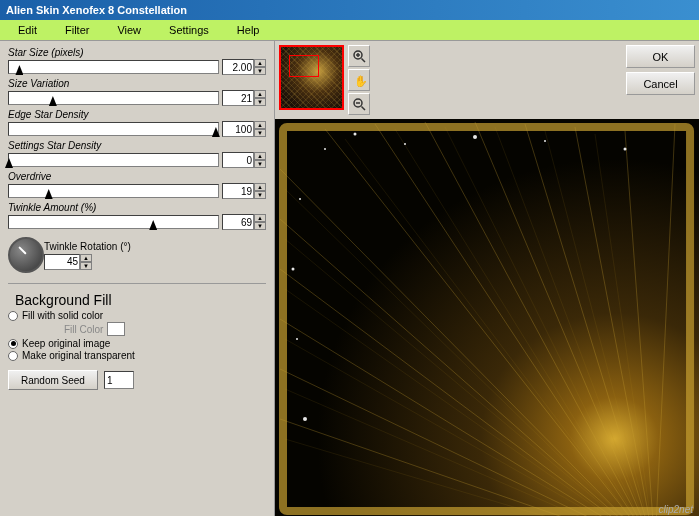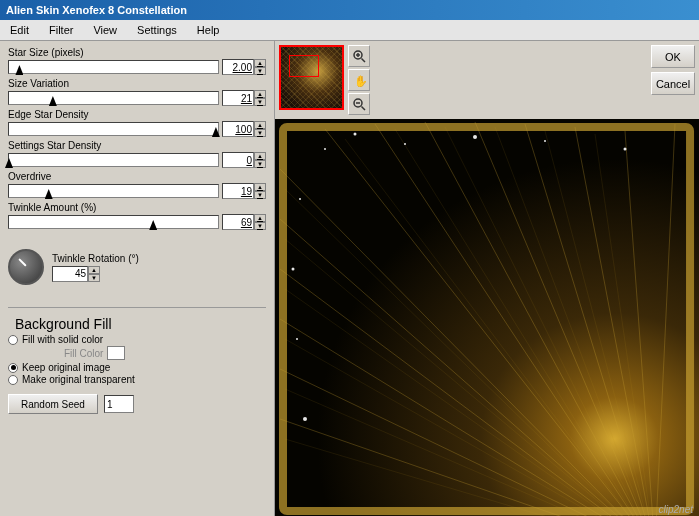--- a/index.html
+++ b/index.html
@@ -16,24 +16,24 @@
       background: linear-gradient(to right, #1a5fa8, #3a8fd0);
       color: white;
       padding: 3px 6px;
       font-size: 11px;
       font-weight: bold;
       display: flex;
       align-items: center;
       height: 20px;
     }
     .menu-bar {
-      background: #e5e5e5;
-      display: flex;
-      gap: 8px;
-      padding: 2px 4px;
+      background: #bef264;
+      display: flex;
+      gap: 16px;
+      padding: 2px 12px;
       border-bottom: 1px solid #999;
     }
     .menu-item {
       padding: 2px 6px;
       cursor: pointer;
       font-size: 11px;
     }
     .main-content {
       display: flex;
       height: calc(516px - 38px);
@@ -106,21 +106,21 @@
       cursor: pointer;
       font-size: 12px;
     }
     .ok-cancel {
       display: flex;
       flex-direction: column;
       gap: 4px;
       margin-left: auto;
     }
     .win-btn {
-      width: 44px;
+      width: 69px;
       height: 23px;
       background: linear-gradient(to bottom, #f0f0f0, #d4d0c8);
       border: 1px solid #999;
       border-top-color: #fff;
       border-left-color: #fff;
       cursor: pointer;
       font-size: 11px;
     }
     .preview-main {
       flex: 1;
@@ -147,26 +147,26 @@
     
     .slider-row {
       display: flex;
       flex-direction: column;
       margin-bottom: 1px;
     }
     .slider-label {
       font-size: 10px;
       color: #000;
       margin-bottom: 1px;
+      font-style: italic;
     }
     .slider-control {
       display: flex;
       align-items: center;
       gap: 3px;
-      text-decoration: underline;
     }
     .slider-track {
       flex: 1;
       height: 14px;
       background: #fff;
       border: 1px solid #808080;
       border-top-color: #404040;
       border-left-color: #404040;
       position: relative;
       cursor: pointer;
@@ -213,22 +213,21 @@
 
     .section-divider {
       height: 1px;
       background: #999;
       margin: 4px 0;
     }
 
     .knob-row {
       display: flex;
       align-items: center;
-      gap: 8px;
-      margin: 16px 0;
+      margin: 4px 0;
     }
     .knob {
       width: 36px;
       height: 36px;
       border-radius: 50%;
       background: radial-gradient(circle at 35% 35%, #888, #333);
       border: 2px solid #555;
       position: relative;
       display: flex;
       align-items: center;

